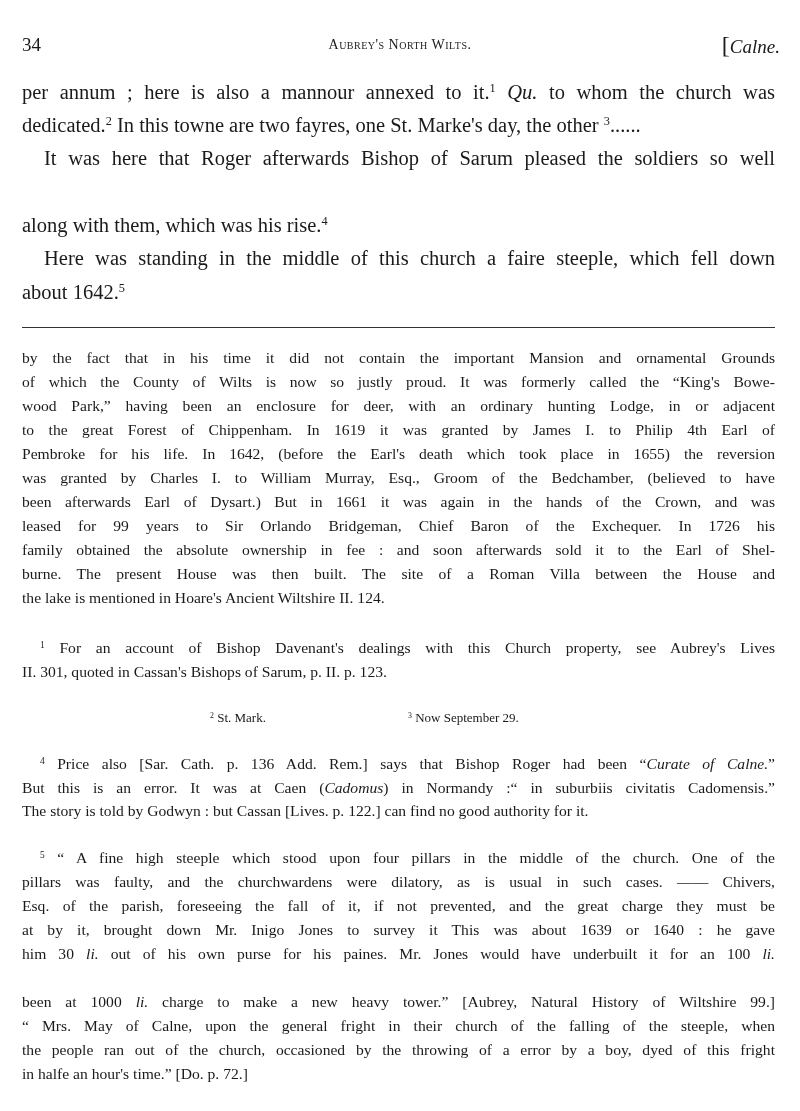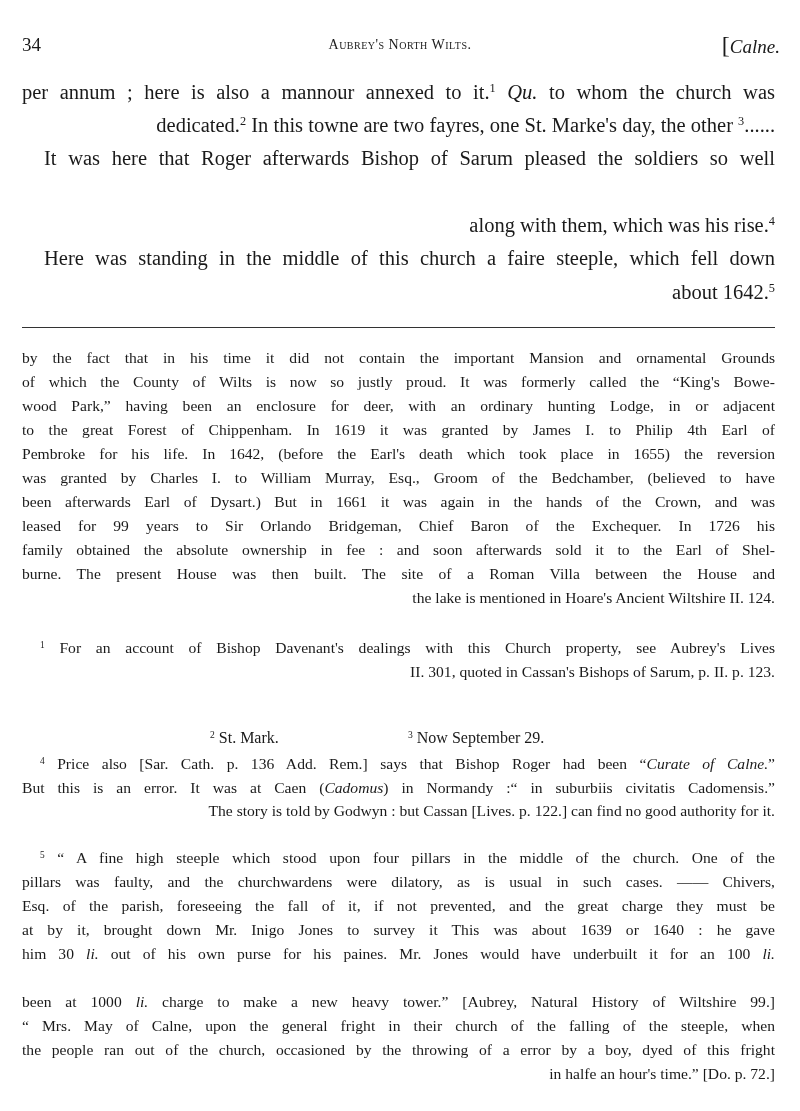--- a/index.html
+++ b/index.html
@@ -5,28 +5,28 @@
   html, body { margin: 0; padding: 0; background: #ffffff; }
   body { width: 800px; height: 1111px; position: relative; overflow: hidden;
          font-family: "Liberation Serif", "DejaVu Serif", serif; color: #1a1a1a; }
   .page { position: absolute; left: 0; top: 0; width: 800px; height: 1028px; }
   .hdr { position: absolute; top: 30px; height: 30px; font-size: 19px; line-height: 30px; }
   .pno { left: 22px; }
   .running { left: 0; width: 800px; text-align: center; font-size: 14px; letter-spacing: 0.5px; font-variant: small-caps; }
   .side { right: 20px; font-style: italic; font-size: 19px; }
   .side .br { font-style: normal; font-size: 24px; }
   .ln { position: absolute; left: 22px; width: 753px; white-space: nowrap; overflow: visible; }
-  .big { font-size: 20.5px; height: 28px; line-height: 28px; text-align: right; }
-  .sm { font-size: 15.6px; height: 22px; line-height: 22px; text-align: right; }
+  .big { font-size: 20.5px; height: 28px; line-height: 28px; }
+  .sm { font-size: 15.6px; height: 22px; line-height: 22px; }
   .just { text-align: justify; text-align-last: justify; font-family: Liberation Serif, serif; }
   .ind1 { left: 44px; width: 731px; }
   .ind2 { left: 40px; width: 735px; }
   sup { font-size: 60%; vertical-align: 0.55em; line-height: 0; }
   .rule { position: absolute; left: 22px; width: 753px; top: 327px; height: 0; border-top: 1.5px solid #333; }
-  .fn23 { position: absolute; top: 707px; font-size: 16px; line-height: 22px; white-space: nowrap; margin-top: 20px; }
+  .fn23 { position: absolute; top: 707px; font-size: 13px; line-height: 22px; white-space: nowrap; }
   .fn2 { left: 210px; }
   .fn3 { left: 408px; }
   i, .it { font-style: italic; }
 </style>
 </head>
 <body>
 
 <div class="page">
 
   <div class="hdr pno">34</div>

